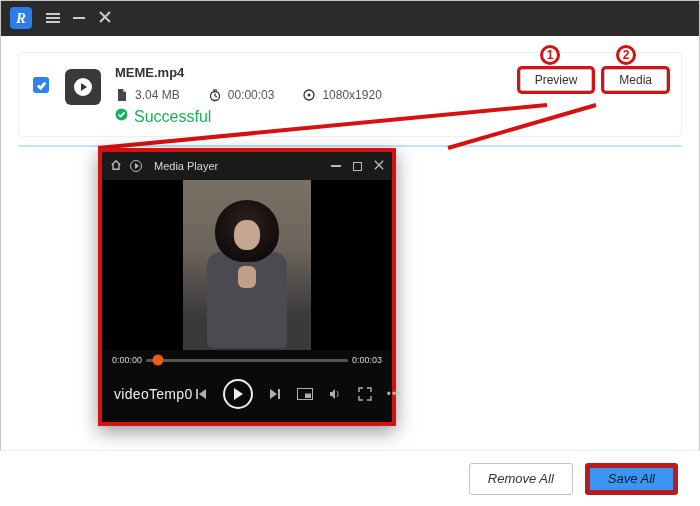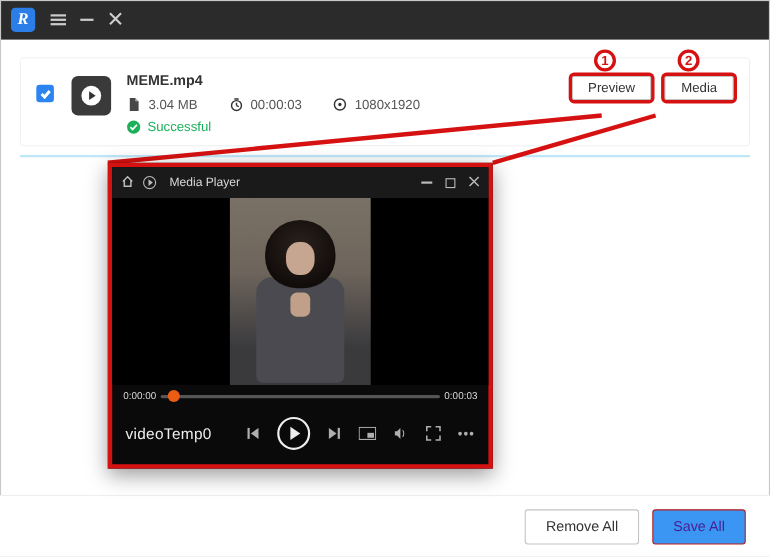--- a/index.html
+++ b/index.html
@@ -82,21 +82,21 @@
     border-left:6px solid #333;
     border-top:4px solid transparent;
     border-bottom:4px solid transparent;
     margin-left:1px;
   }
   .file-info { flex:1; }
   .file-name { font-weight:600; font-size:13px; color:#333; margin-bottom:8px; }
   .meta-row { display:flex; align-items:center; gap:28px; margin-bottom:6px; color:#555; }
   .meta-item { display:flex; align-items:center; gap:6px; font-size:12px; }
   .meta-icon { width:14px;height:14px; display:flex;align-items:center;justify-content:center; color:#444; }
-  .status-row { display:flex;align-items:flex-end; gap:6px; color:#1ab05a; font-size:12px; }
+  .status-row { display:flex;align-items:flex-start; gap:6px; color:#1ab05a; font-size:16px; }
   .actions { display:flex; align-items:flex-start; gap:12px; margin-top:4px; }
   .btn-sm {
     height:22px; padding:0 14px;
     border:1px solid #c6c6c6;
     background:#fff;
     font-size:12px; color:#333;
     border-radius:2px;
     cursor:pointer;
     display:flex;align-items:center;justify-content:center;
   }
@@ -110,21 +110,21 @@
     z-index:30;
   }
   .divider {
     height:2px; background:#bfe7f8; margin:8px 0 0 0;
     border-radius:2px;
   }
   
   .media-player {
     position:absolute;
     left:98px; top:148px;
-    width:350px; height:278px;
+    width:298px; height:278px;
     background:#0a0a0a;
     border:4px solid #d61111;
     box-shadow: 0 6px 18px rgba(0,0,0,0.4);
     z-index:20;
     color:#d9d9d9;
   }
   .mp-titlebar {
     height:28px; background:#1a1a1a;
     display:flex;align-items:center; padding:0 8px;
     font-size:11px;
@@ -201,24 +201,24 @@
   .footer {
     position:absolute; left:0;right:0; bottom:0;
     height:56px; border-top:1px solid #eee;
     display:flex;align-items:center;justify-content:flex-end;
     gap:12px; padding:0 22px;
     background:#fff;
   }
   .btn {
     height:32px; padding:0 18px; border-radius:3px;
     font-size:13px; cursor:pointer;
-    display:flex;align-items:center;justify-content:center;
+    display:flex;align-items:center;justify-content:center;font-style:italic;
   }
   .btn-outline { border:1px solid #c4c4c4; background:#fff; color:#333; }
-  .btn-primary { border:1px solid #b91c1c; background:#3a96f2; color:#4c1d95; }
+  .btn-primary { border:5px solid #b91c1c; background:#3a96f2; color:#0f172a; }
   
   .callout-svg {
     position:absolute; left:0;top:0;width:700px;height:506px;
     pointer-events:none; z-index:15;
   }
 </style>
 </head>
 <body>
 
 <div class="outer-border"></div>

